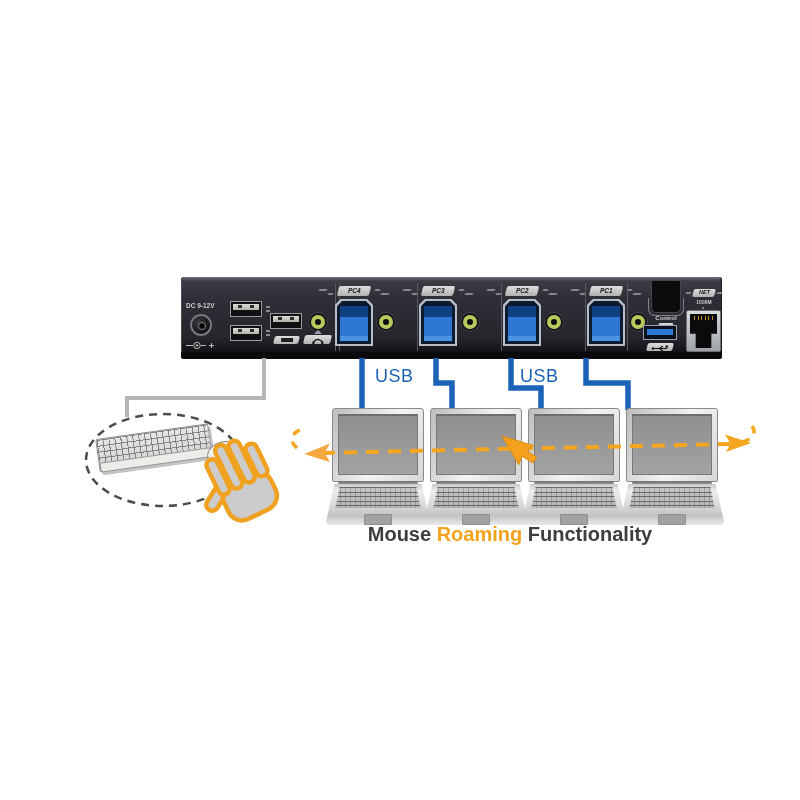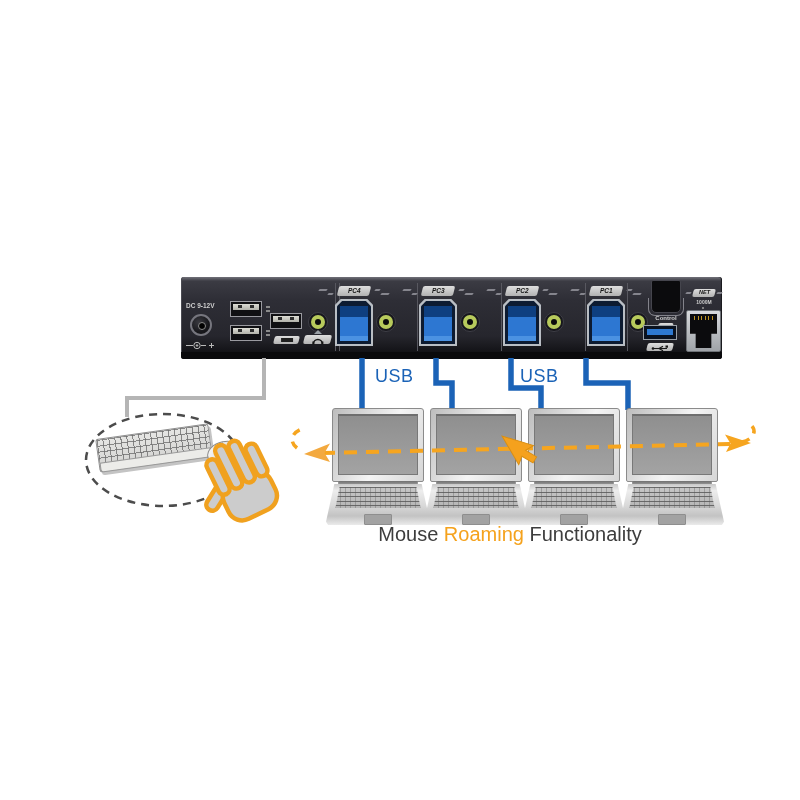--- a/index.html
+++ b/index.html
@@ -67,21 +67,21 @@
   .lt-keys{position:absolute;left:9%;right:9%;top:7%;height:52%;
     clip-path:polygon(5% 0,95% 0,100% 100%,0 100%);
     background:repeating-linear-gradient(180deg,rgba(90,90,90,.85) 0 1px,transparent 1px 4.6px),
                repeating-linear-gradient(90deg,rgba(120,120,120,.5) 0 1px,transparent 1px 5px),
                linear-gradient(#c6c6c6,#b5b5b5);}
   .lt-pad{position:absolute;left:50%;transform:translateX(-50%);top:72%;width:26px;height:9px;
     background:#a2a2a2;border:1px solid #8e8e8e;border-radius:1px;}
 
   
   .usb-label{font-size:18px;letter-spacing:.5px;color:#1b63b7;line-height:1;}
-  #caption{left:360px;top:523px;width:300px;text-align:center;font-size:20px;color:#3d3d3d;}
+  #caption{left:360px;top:523px;width:300px;text-align:center;font-size:20px;color:#3d3d3d;font-weight:bold;}
   #caption .hl{color:#f5a21c;}
   #kbd{left:97px;top:431px;width:114px;height:34px;transform:rotate(-8deg);
     border:1px solid #8e8e8e;border-radius:3px;box-sizing:border-box;box-shadow:2px 3px 0 #c4c4c4;
     background:repeating-linear-gradient(90deg,rgba(110,110,110,.8) 0 1px,transparent 1px 6px),
                repeating-linear-gradient(180deg,rgba(110,110,110,.8) 0 1px,transparent 1px 6px),
                linear-gradient(#e6e6e4,#d2d2d0);}
   #kbd::after{content:"";position:absolute;left:0;right:0;bottom:-1px;height:8px;background:#ecece9;
     border:1px solid #9a9a9a;border-radius:0 0 3px 3px;}
   #mouse{left:207px;top:441px;width:36px;height:25px;transform:rotate(-12deg);box-sizing:border-box;
     background:linear-gradient(135deg,#fdfdfd,#c3c3c3);border:1px solid #8c8c8c;border-radius:50% 50% 46% 46%;}

